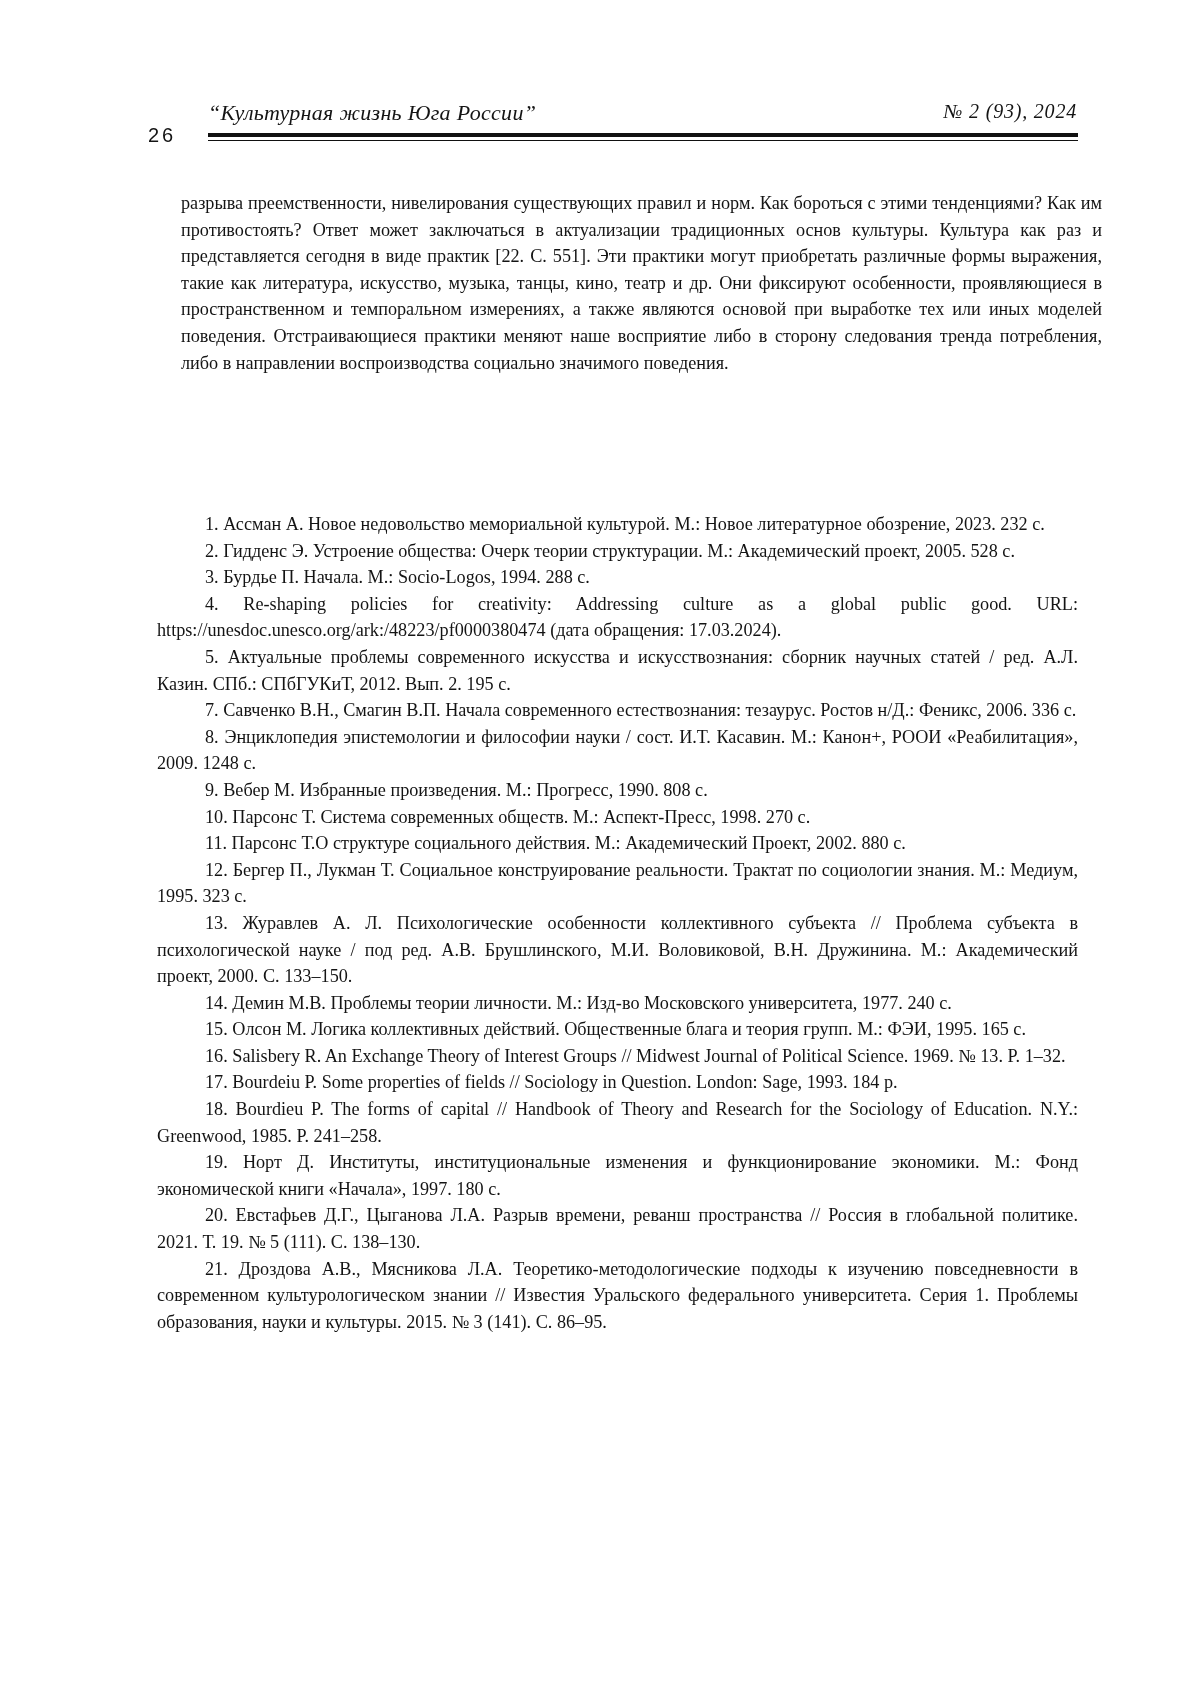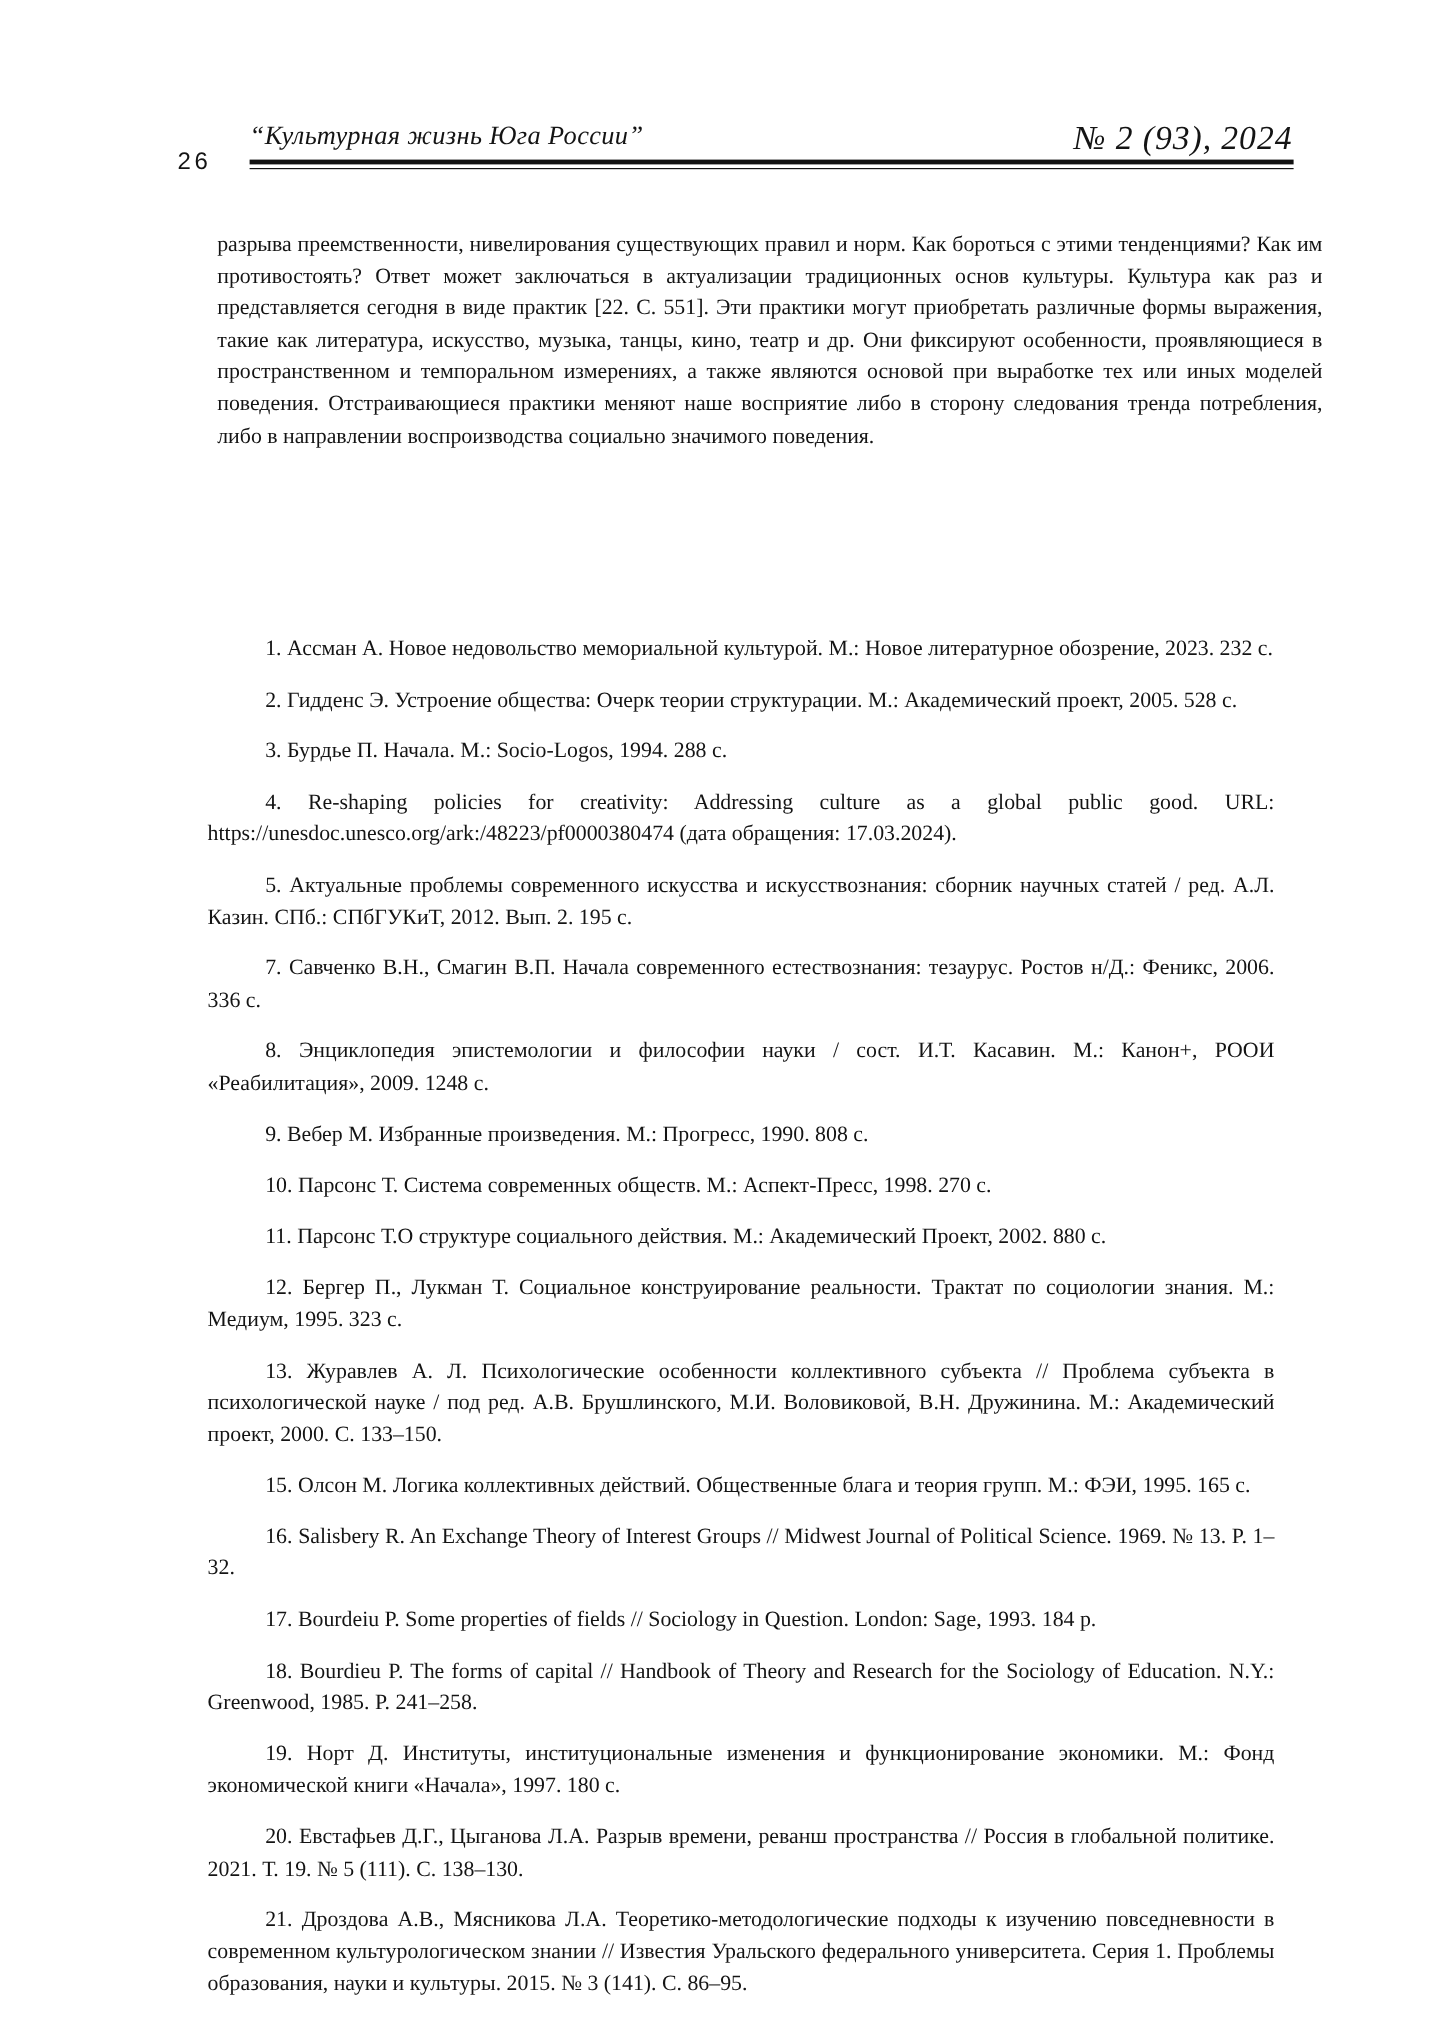--- a/index.html
+++ b/index.html
@@ -3,37 +3,37 @@
 <meta charset="utf-8">
 <style>
   html, body { margin: 0; padding: 0; background: #ffffff; }
   body { width: 1200px; height: 1698px; position: relative; overflow: hidden;
          font-family: "Liberation Serif", "DejaVu Serif", serif; color: #141414; }
   .page { position: absolute; left: 12px; top: 0; width: 1200px; height: 1698px; }
 
   .header-title { position: absolute; left: 196px; top: 100px; font-style: italic;
                   font-size: 22px; letter-spacing: 0.3px; }
   .header-issue { position: absolute; right: 135px; top: 100px; font-style: italic;
-                  font-size: 28px; letter-spacing: 0.8px; }
+                  font-size: 20px; letter-spacing: 0.8px; }
   .page-number { position: absolute; left: 136px; top: 124px;
                  font-family: "Liberation Sans", "DejaVu Sans", sans-serif;
                  font-weight: normal; font-size: 20px; letter-spacing: 3px; }
   .rule-thick { position: absolute; left: 196px; right: 134px; top: 133px; height: 4px; background: #111; }
   .rule-thin { position: absolute; left: 196px; right: 134px; top: 140px; height: 1px; background: #111; }
 
   .body-text { position: absolute; left: 145px; width: 921px; top: 190px;
                font-size: 18.2px; line-height: 26.6px; text-align: justify; margin-left: 24px; }
   .body-text p { margin: 0; }
 
   .lit-heading { position: absolute; left: 145px; width: 921px; top: 460px;
                  text-align: center; font-weight: bold; font-size: 18.5px; }
 
   .refs { position: absolute; left: 145px; width: 921px; top: 511px;
           font-size: 18.2px; line-height: 26.6px; text-align: justify; }
-  .ref { margin: 16px; text-indent: 48px; }
+  .ref { margin: 0; text-indent: 48px; }
 </style>
 </head>
 <body>
 
 <div class="page">
   <div class="header-title">“Культурная жизнь Юга России”</div>
   <div class="header-issue">№ 2 (93), 2024</div>
   <div class="page-number">26</div>
   <div class="rule-thick"></div>
   <div class="rule-thin"></div>
@@ -49,20 +49,21 @@
     <p class="ref">3. Бурдье П. Начала. М.: Socio-Logos, 1994. 288 с.</p>
     <p class="ref">4. Re-shaping policies for creativity: Addressing culture as a global public good. URL: https://unesdoc.unesco.org/ark:/48223/pf0000380474 (дата обращения: 17.03.2024).</p>
     <p class="ref">5. Актуальные проблемы современного искусства и искусствознания: сборник научных статей / ред. А.Л. Казин. СПб.: СПбГУКиТ, 2012. Вып. 2. 195 с.</p>
     <p class="ref">7. Савченко В.Н., Смагин В.П. Начала современного естествознания: тезаурус. Ростов н/Д.: Феникс, 2006. 336 с.</p>
     <p class="ref">8. Энциклопедия эпистемологии и философии науки / сост. И.Т. Касавин. М.: Канон+, РООИ «Реабилитация», 2009. 1248 с.</p>
     <p class="ref">9. Вебер М. Избранные произведения. М.: Прогресс, 1990. 808 с.</p>
     <p class="ref">10. Парсонс Т. Система современных обществ. М.: Аспект-Пресс, 1998. 270 с.</p>
     <p class="ref">11. Парсонс Т.О структуре социального действия. М.: Академический Проект, 2002. 880 с.</p>
     <p class="ref">12. Бергер П., Лукман Т. Социальное конструирование реальности. Трактат по социологии знания. М.: Медиум, 1995. 323 с.</p>
     <p class="ref">13. Журавлев А. Л. Психологические особенности коллективного субъекта // Проблема субъекта в психологической науке / под ред. А.В. Брушлинского, М.И. Воловиковой, В.Н. Дружинина. М.: Академический проект, 2000. С. 133–150.</p>
+    <p class="ref">14. Демин М.В. Проблемы теории личности. М.: Изд-во Московского университета, 1977. 240 с.</p>
     <p class="ref">15. Олсон М. Логика коллективных действий. Общественные блага и теория групп. М.: ФЭИ, 1995. 165 с.</p>
     <p class="ref">16. Salisbery R. An Exchange Theory of Interest Groups // Midwest Journal of Political Science. 1969. № 13. P. 1–32.</p>
     <p class="ref">17. Bourdeiu P. Some properties of fields // Sociology in Question. London: Sage, 1993. 184 p.</p>
     <p class="ref">18. Bourdieu P. The forms of capital // Handbook of Theory and Research for the Sociology of Education. N.Y.: Greenwood, 1985. P. 241–258.</p>
     <p class="ref">19. Норт Д. Институты, институциональные изменения и функционирование экономики. М.: Фонд экономической книги «Начала», 1997. 180 с.</p>
     <p class="ref">20. Евстафьев Д.Г., Цыганова Л.А. Разрыв времени, реванш пространства // Россия в глобальной политике. 2021. Т. 19. № 5 (111). С. 138–130.</p>
     <p class="ref">21. Дроздова А.В., Мясникова Л.А. Теоретико-методологические подходы к изучению повседневности в современном культурологическом знании // Известия Уральского федерального университета. Серия 1. Проблемы образования, науки и культуры. 2015. № 3 (141). С. 86–95.</p>
   </div>
 </div>
 

